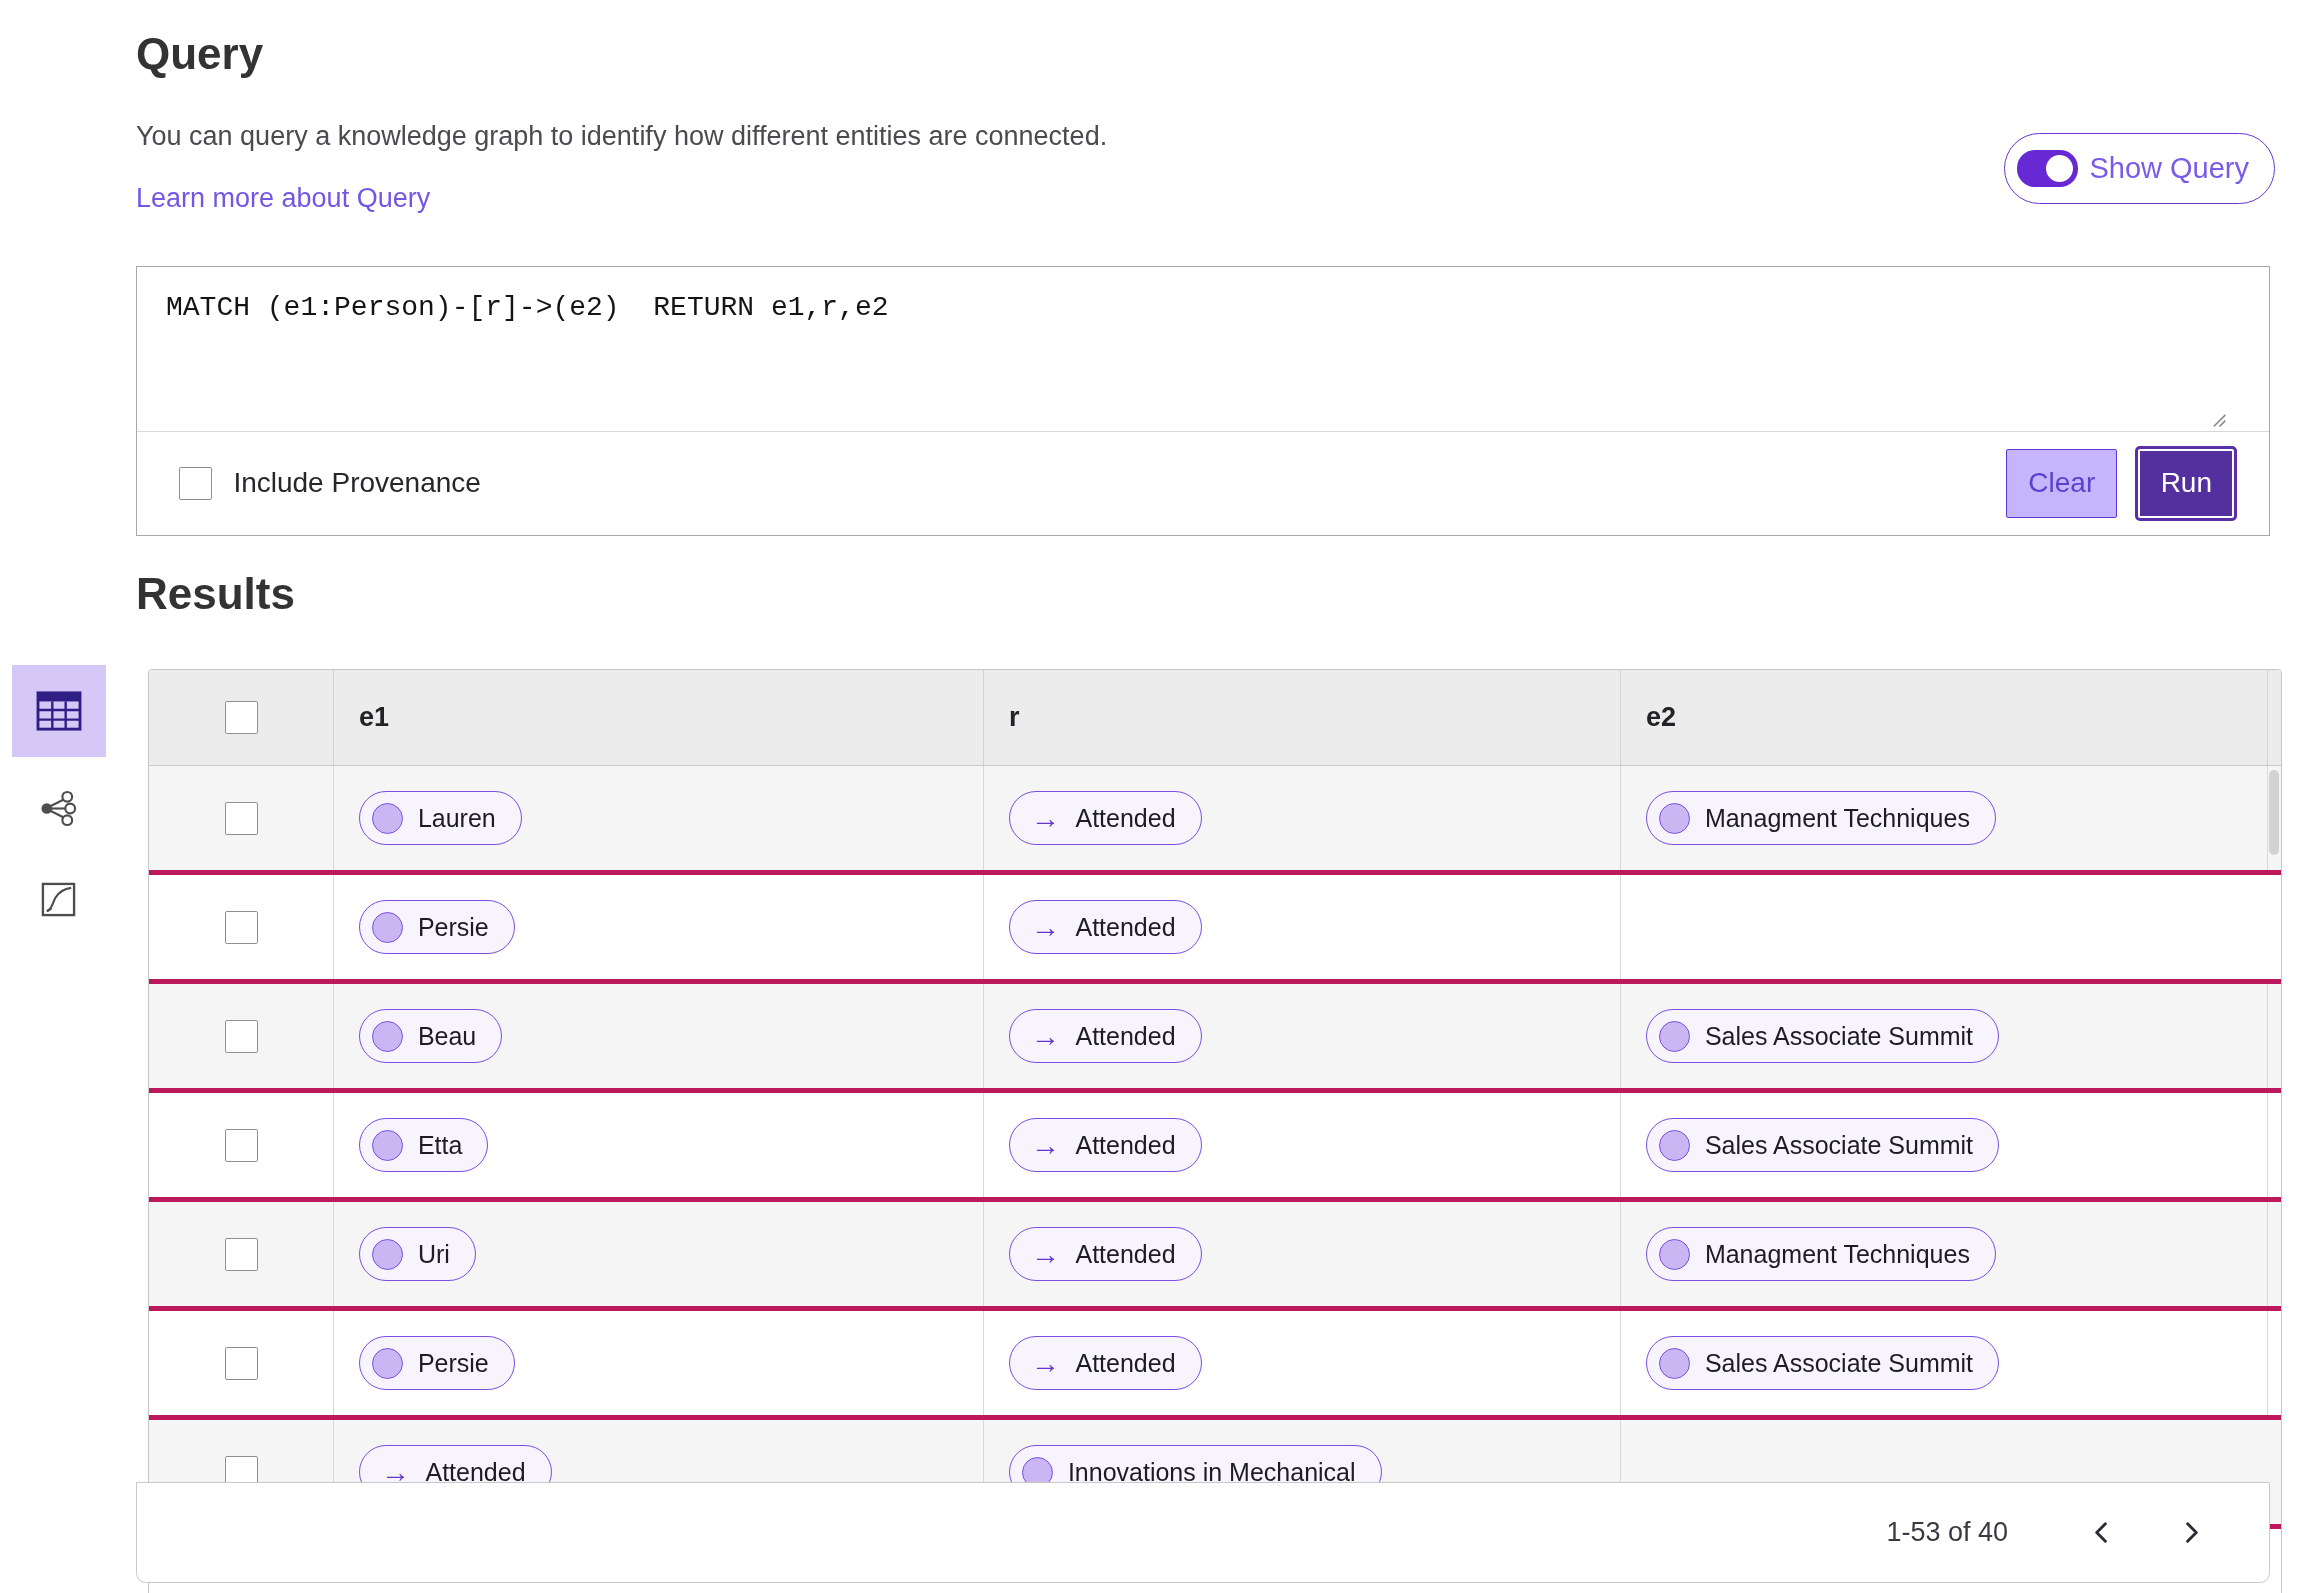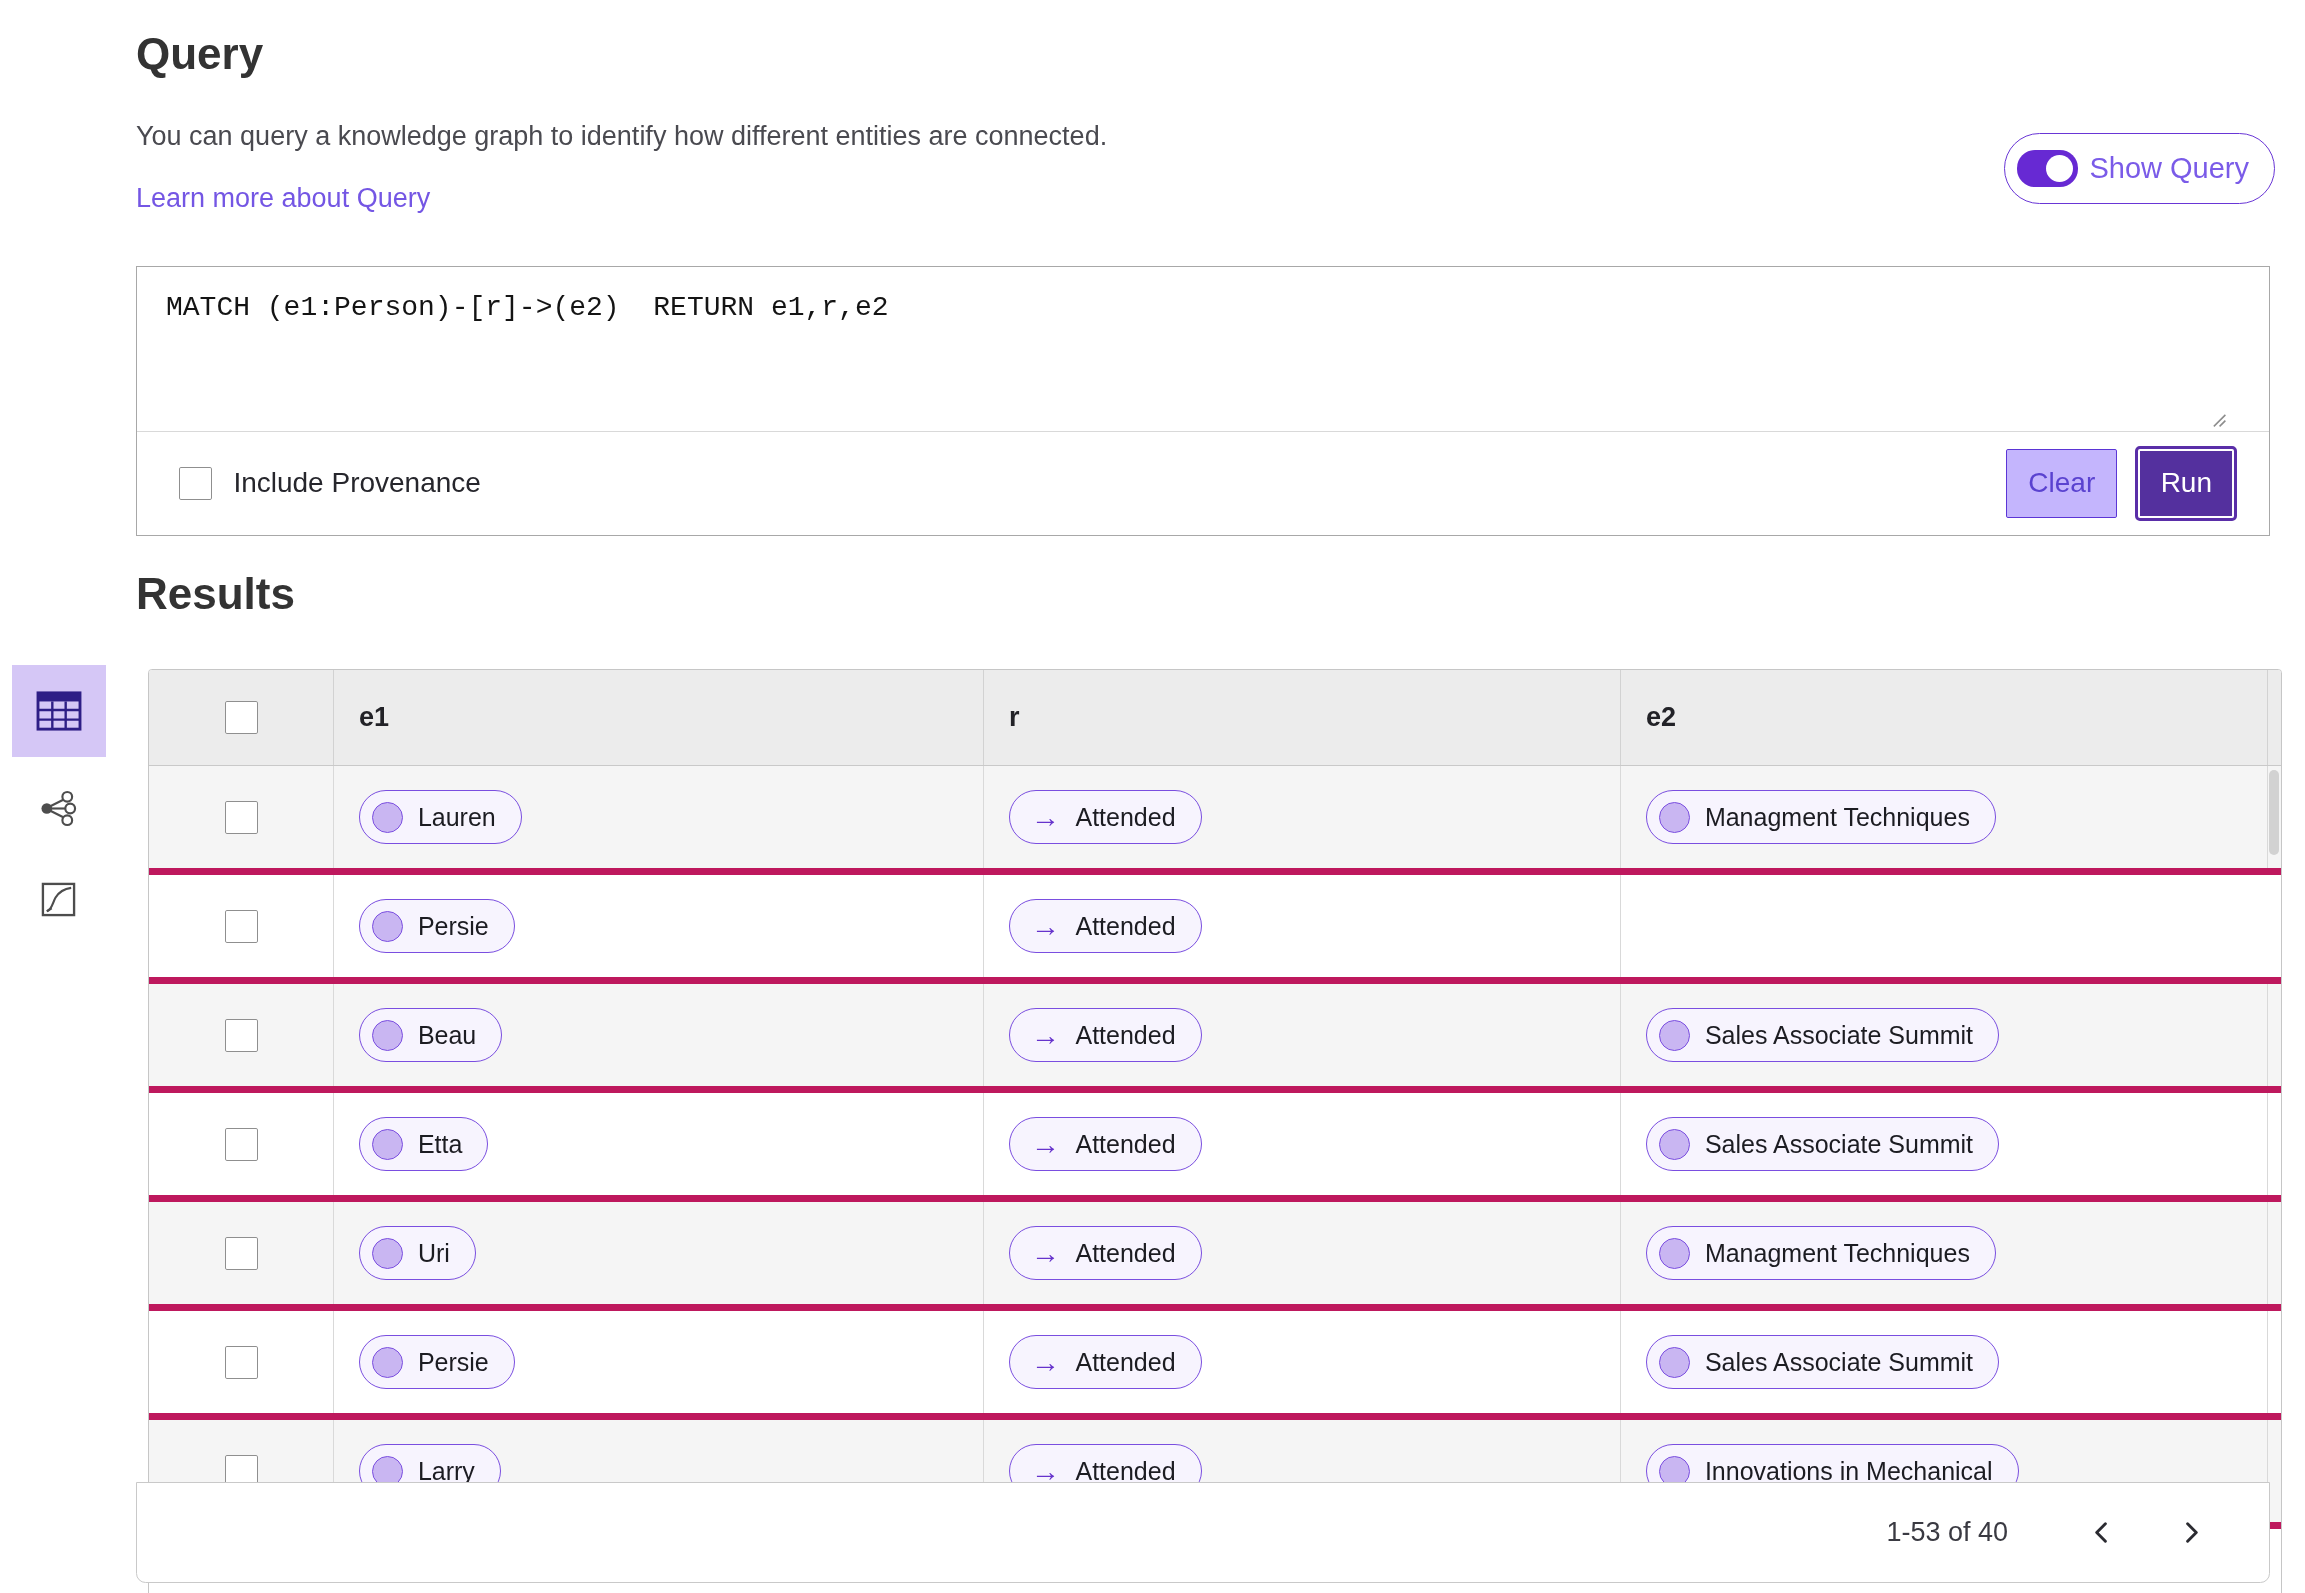--- a/index.html
+++ b/index.html
@@ -47,21 +47,21 @@
 
   .table-card { position:absolute; left:148px; top:669px; width:2134px; height:1010px;
     background:#fff; border:1px solid #c6c6c6; border-radius:3.8px 3.8px 0 0; overflow:hidden; }
   .grid-row { display:grid; grid-template-columns:185px 650px 637px 1fr 13.4px; }
   .thead { height:96px; background:#ececec; border-bottom:1px solid #c9c9c9; }
   .thead .cell { display:flex; align-items:center; border-right:1px solid #d2d2d2; }
   .thead .cell:last-child { border-right:none; }
   .th-label { font-size:27px; font-weight:700; color:#222227; padding-left:25px; }
   .cell.check { justify-content:center; }
 
-  .trow { height:109px; border-bottom:7px solid #be185d; background:#ffffff;text-align:center; }
+  .trow { height:109px; border-bottom:5px solid #be185d; background:#ffffff;text-align:center; }
   .trow.odd { background:#f5f5f5; }
   .trow .cell { display:flex; align-items:center; border-right:1px solid #d9d9d9; }
   .trow .cell:last-child { border-right:none; }
 
   .chip { display:inline-flex; align-items:center; gap:15.4px; height:54px;
     margin-left:25px; padding:0 25px 0 11.5px; border:1.9px solid #7a4ee0;
     border-radius:29px; background:#f7f4fe; cursor:pointer; white-space:nowrap; }
   .chip .dot { width:31px; height:31px; border-radius:50%; background:#c9b6f2; border:1.9px solid #7b4fe0; flex:none; }
   .chip .txt { font-size:25px; color:#1c1c22; }
   .chip .arrow { font-size:29px; color:#6633cc; line-height:1; padding-left:9.6px; }
@@ -295,26 +295,20 @@
       </span>
     </div>
     <div class="cell"></div>
   </div>
       <div class="grid-row trow odd">
     <div class="cell check">
           <span class="checkbox"></span>
         </div>
     <div class="cell">
       <span class="chip">
-        <span class="dot"></span>
-        <span class="txt">Larry</span>
-      </span>
-    </div>
-    <div class="cell">
-      <span class="chip">
         <span class="arrow">→</span>
         <span class="txt">Attended</span>
       </span>
     </div>
     <div class="cell">
       <span class="chip">
         <span class="dot"></span>
         <span class="txt">Innovations in Mechanical</span>
       </span>
     </div>

